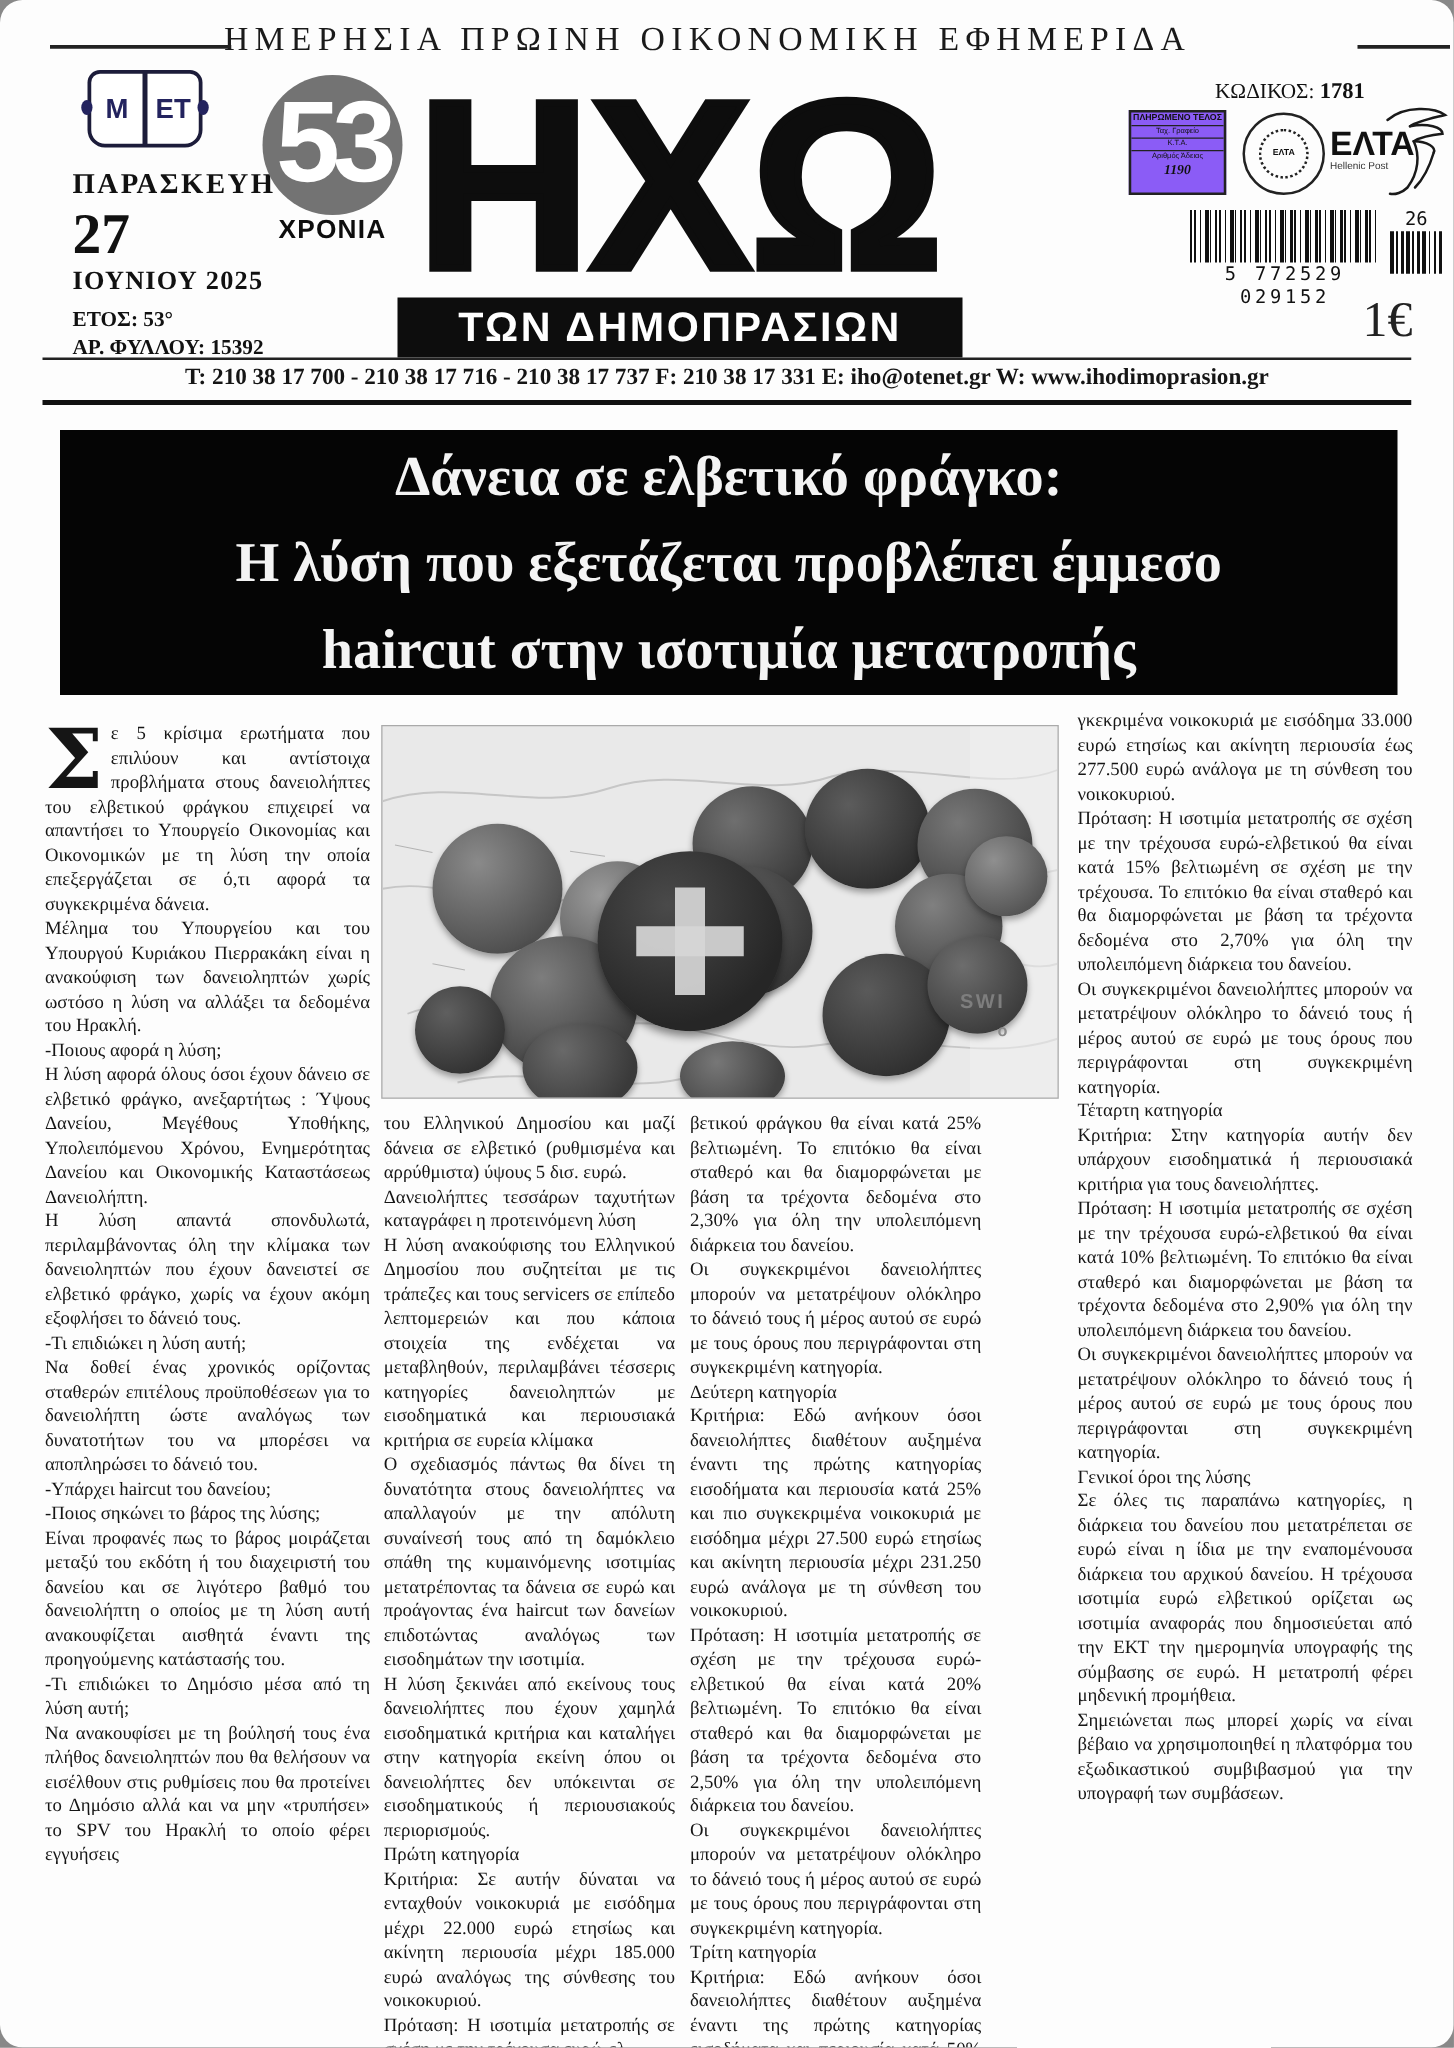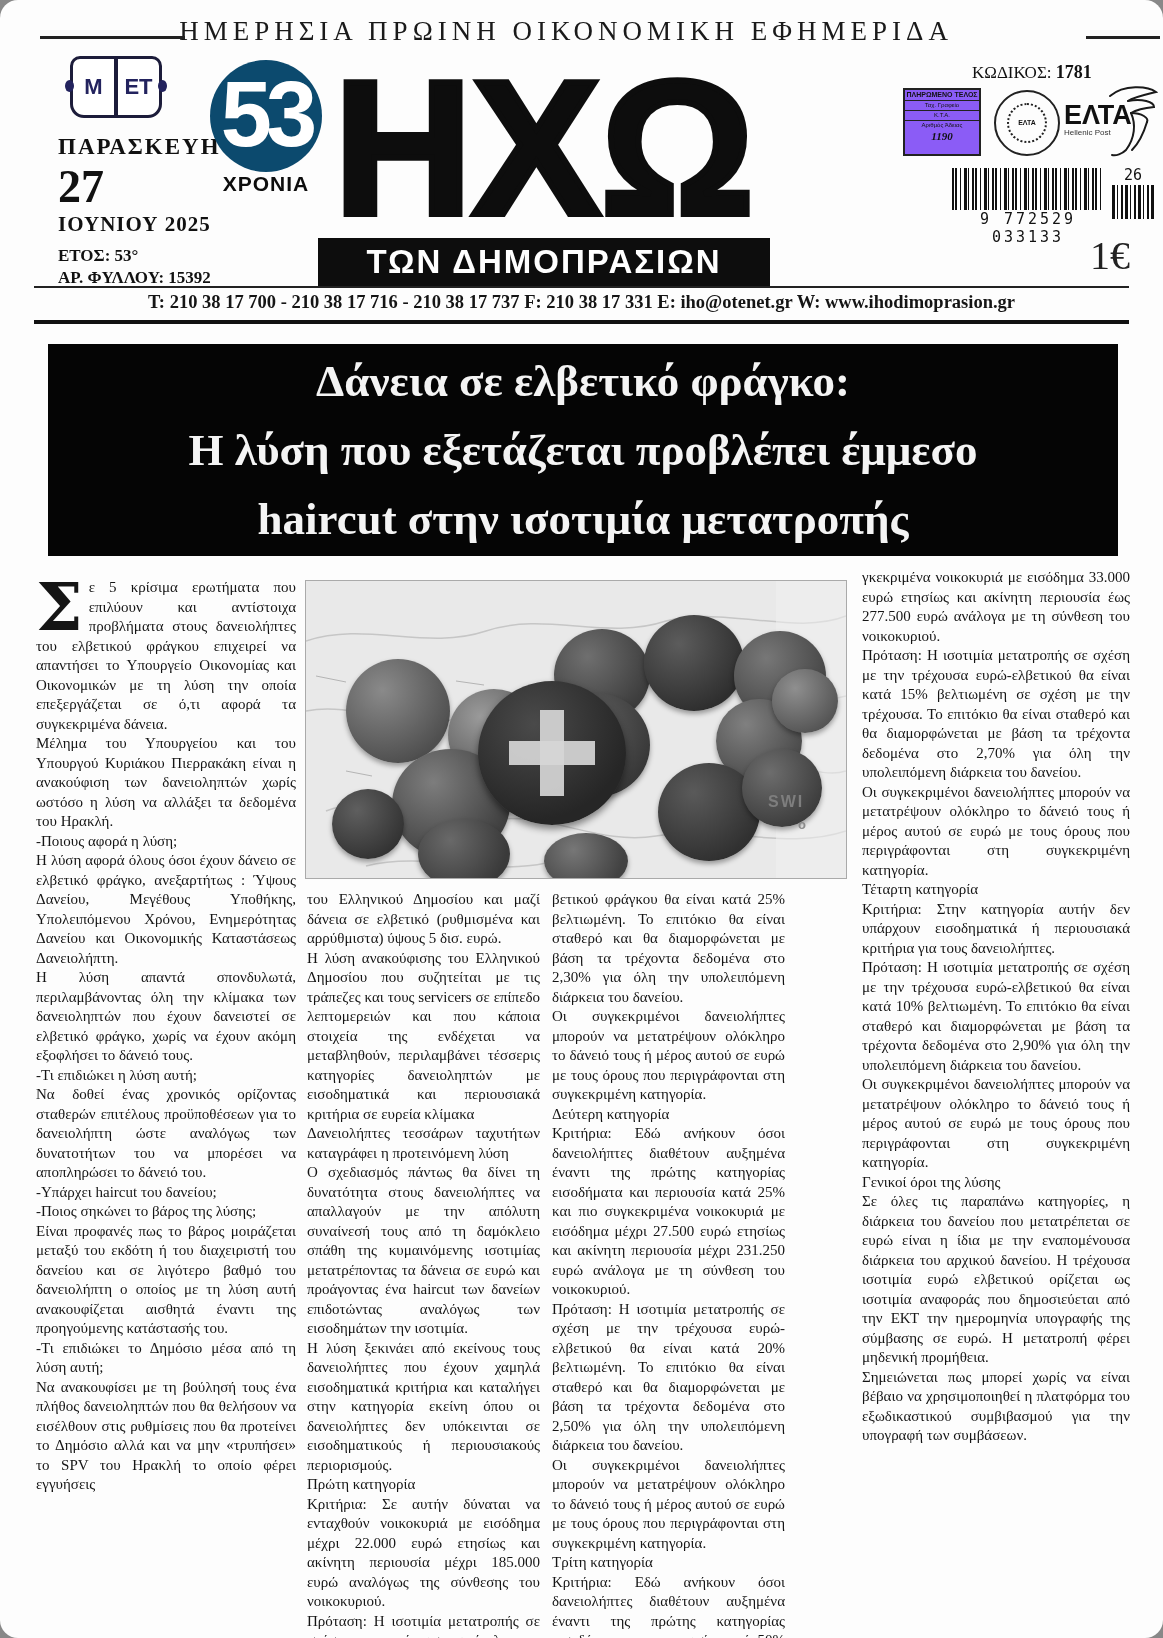--- a/index.html
+++ b/index.html
@@ -21,21 +21,21 @@
   .book .pg.r{border-left-width:2px;border-radius:0 10px 14px 0;}
   .book .dot{position:absolute;top:24px;width:9px;height:12px;background:#23235e;border-radius:50%;}
   .book .dot.l{left:-5px;} .book .dot.r{right:-5px;}
 
   .day-name{top:134px;left:58px;font-size:23px;font-weight:bold;letter-spacing:2px;}
   .day-num{top:160px;left:58px;font-size:46px;font-weight:bold;text-align:center;}
   .month-year{top:212px;left:58px;font-size:21px;font-weight:bold;letter-spacing:1px;}
   .etos{top:246px;left:58px;font-size:17px;font-weight:bold;}
   .fyllo{top:268px;left:58px;font-size:17px;font-weight:bold;}
 
-  .badge53{top:60px;left:210px;width:112px;height:112px;background:#0c4a6e;border-radius:50%;
+  .badge53{top:60px;left:210px;width:112px;height:112px;background:#737373;border-radius:50%;
            display:flex;align-items:center;justify-content:center;}
   .badge53 span{font-family:"Liberation Sans",sans-serif;font-weight:bold;font-size:92px;color:#fff;
                 letter-spacing:-6px;transform:translateY(-2px);}
   .xronia{top:172px;left:206px;width:120px;text-align:center;font-family:"Liberation Sans",sans-serif;
           font-weight:bold;font-size:21px;letter-spacing:1px;color:#0d0d0d;}
 
   .hxw{top:64px;left:318px;width:452px;text-align:center;font-family:"Liberation Sans","DejaVu Sans",sans-serif;
        font-weight:bold;font-size:192px;line-height:168px;color:#0d0d0d;-webkit-text-stroke:6px #0d0d0d;
        letter-spacing:0px;white-space:nowrap;}
   .subtitle-box{top:238px;left:318px;width:452px;height:48px;background:#0d0d0d;color:#fff;
@@ -164,21 +164,21 @@
         <path d="M6 16 C20 4 44 6 52 12 C40 15 30 17 24 21"></path>
         <path d="M24 21 C38 18 50 22 50 27 C40 28 32 30 27 33"></path>
         <path d="M27 33 C38 33 45 38 43 42"></path>
         <path d="M27 33 C32 44 31 58 22 70 C18 74 12 76 8 75"></path>
         <path d="M43 42 C40 52 36 62 28 70"></path>
       </g>
     </svg>
   </div>
 
   <div class="abs barcode"></div>
-  <div class="abs barcode-num">9 772529 033133</div>
+  <div class="abs barcode-num">5 772529 029152</div>
   <div class="abs addon">
     <div class="n">26</div>
     <div class="bars"></div>
   </div>
   <div class="abs price">1€</div>
 
   <div class="abs rule-mid"></div>
   <div class="abs contact">T: 210 38 17 700 - 210 38 17 716 - 210 38 17 737 F: 210 38 17 331 E: iho@otenet.gr W: www.ihodimoprasion.gr</div>
   <div class="abs rule-thick"></div>
 
@@ -241,22 +241,22 @@
       <p class="para">-Υπάρχει haircut του δανείου;</p>
       <p class="para">-Ποιος σηκώνει το βάρος της λύσης;</p>
       <p class="para">Είναι προφανές πως το βάρος μοιράζεται μεταξύ του εκδότη ή του διαχειριστή του δανείου και σε λιγότερο βαθμό του δανειολήπτη ο οποίος με τη λύση αυτή ανακουφίζεται αισθητά έναντι της προηγούμενης κατάστασής του.</p>
       <p class="para">-Τι επιδιώκει το Δημόσιο μέσα από τη λύση αυτή;</p>
       <p class="para">Να ανακουφίσει με τη βούλησή τους ένα πλήθος δανειοληπτών που θα θελήσουν να εισέλθουν στις ρυθμίσεις που θα προτείνει το Δημόσιο αλλά και να μην «τρυπήσει» το SPV του Ηρακλή το οποίο φέρει εγγυήσεις</p>
     </div>
 
   <div class="col col2">
 
   <p class="para">του Ελληνικού Δημοσίου και μαζί δάνεια σε ελβετικό (ρυθμισμένα και αρρύθμιστα) ύψους 5 δισ. ευρώ.</p>
+      <p class="para">Δανειολήπτες τεσσάρων ταχυτήτων καταγράφει η προτεινόμενη λύση</p>
       <p class="para">Η λύση ανακούφισης του Ελληνικού Δημοσίου που συζητείται με τις τράπεζες και τους servicers σε επίπεδο λεπτομερειών και που κάποια στοιχεία της ενδέχεται να μεταβληθούν, περιλαμβάνει τέσσερις κατηγορίες δανειοληπτών με εισοδηματικά και περιουσιακά κριτήρια σε ευρεία κλίμακα</p>
-      <p class="para">Δανειολήπτες τεσσάρων ταχυτήτων καταγράφει η προτεινόμενη λύση</p>
       <p class="para">Ο σχεδιασμός πάντως θα δίνει τη δυνατότητα στους δανειολήπτες να απαλλαγούν με την απόλυτη συναίνεσή τους από τη δαμόκλειο σπάθη της κυμαινόμενης ισοτιμίας μετατρέποντας τα δάνεια σε ευρώ και προάγοντας ένα haircut των δανείων επιδοτώντας αναλόγως των εισοδημάτων την ισοτιμία.</p>
       <p class="para">Η λύση ξεκινάει από εκείνους τους δανειολήπτες που έχουν χαμηλά εισοδηματικά κριτήρια και καταλήγει στην κατηγορία εκείνη όπου οι δανειολήπτες δεν υπόκεινται σε εισοδηματικούς ή περιουσιακούς περιορισμούς.</p>
       <p class="para">Πρώτη κατηγορία</p>
       <p class="para">Κριτήρια: Σε αυτήν δύναται να ενταχθούν νοικοκυριά με εισόδημα μέχρι 22.000 ευρώ ετησίως και ακίνητη περιουσία μέχρι 185.000 ευρώ αναλόγως της σύνθεσης του νοικοκυριού.</p>
       <p class="para">Πρόταση: Η ισοτιμία μετατροπής σε σχέση με την τρέχουσα ευρώ-ελ-</p>
     </div>
 
   <div class="col col3">
 
   <p class="para">βετικού φράγκου θα είναι κατά 25% βελτιωμένη. Το επιτόκιο θα είναι σταθερό και θα διαμορφώνεται με βάση τα τρέχοντα δεδομένα στο 2,30% για όλη την υπολειπόμενη διάρκεια του δανείου.</p>

